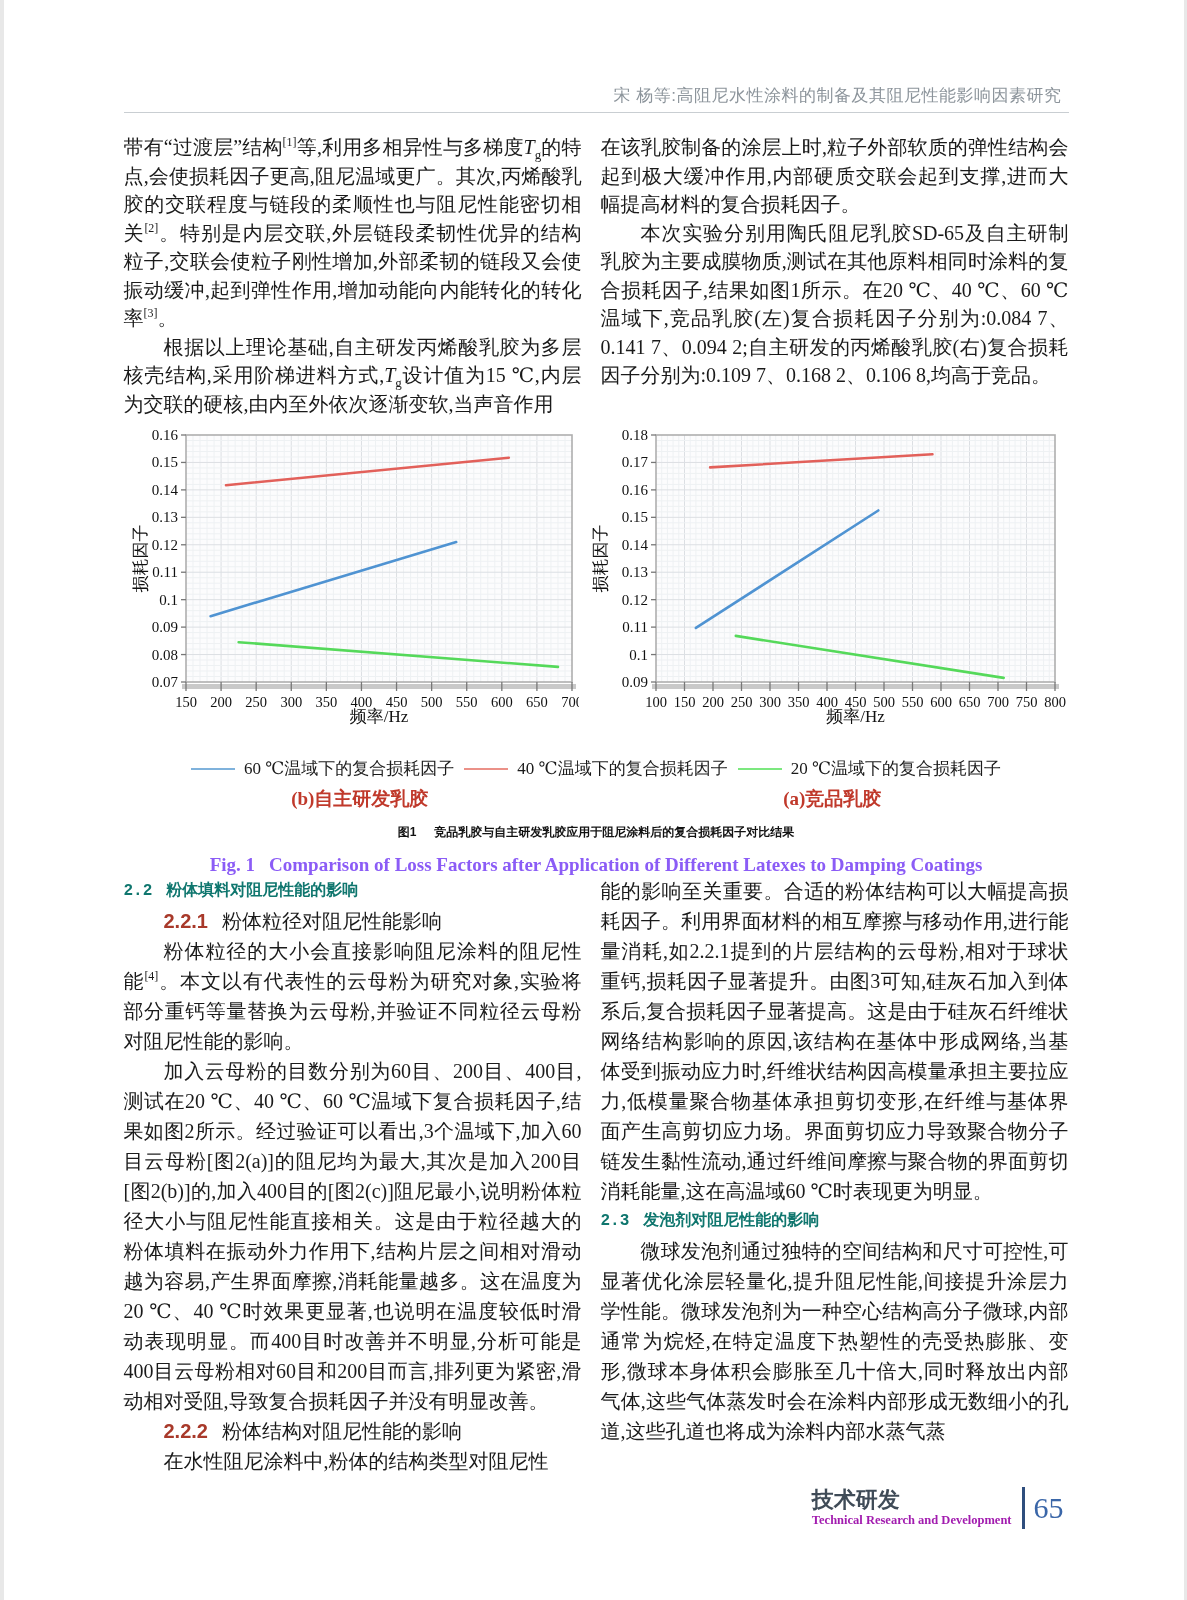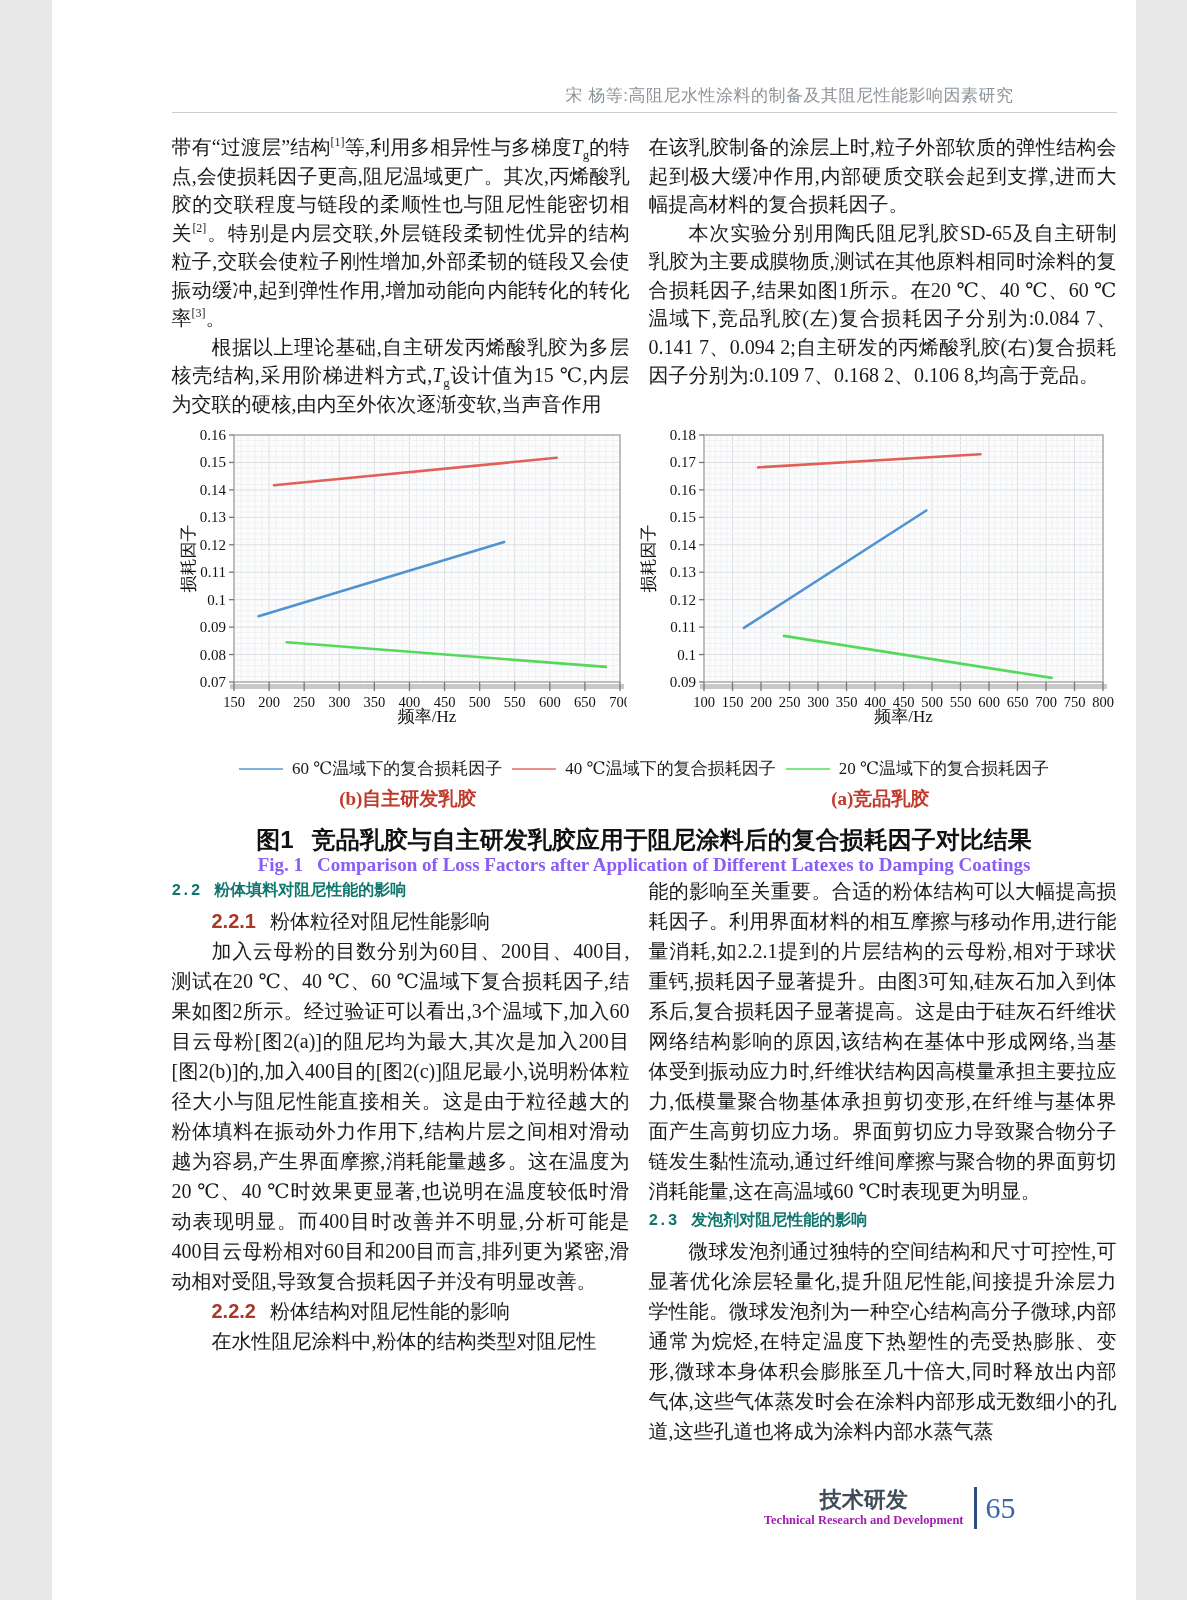--- a/index.html
+++ b/index.html
@@ -1,17 +1,17 @@
 <!DOCTYPE html>
 <html><head>
 <meta charset="utf-8">
 <style>
   html,body{margin:0;padding:0;background:#e8e8e8;}
-  .page{position:relative;width:1036px;height:1600px;background:#ffffff;margin:0 auto;overflow:hidden;
-        font-family:"Liberation Serif","DejaVu Serif",serif;color:#1a1a1a;padding-left:48px;}
+  .page{position:relative;width:1180px;height:1600px;background:#ffffff;margin:0 auto;overflow:hidden;
+        font-family:"Liberation Serif","DejaVu Serif",serif;color:#1a1a1a;}
   
   .running-head{position:absolute;top:84px;right:122px;font-size:17px;color:#8c949b;
                 font-family:"Liberation Sans","DejaVu Sans",sans-serif;letter-spacing:.5px;}
   .head-rule{position:absolute;top:112px;left:120px;width:945px;height:1px;background:#c9ced2;}
   
   .col{position:absolute;width:458px;font-size:20px;line-height:28.5px;text-align:justify;text-justify:inter-ideograph;}
   .col p{margin:0;}
   .col p.ind{text-indent:2em;}
   .col.bottom{line-height:30px;}
   #col-lt{left:120px;top:133px;}
@@ -29,29 +29,29 @@
   .chart{position:absolute;}
   #chart-a{left:128px;top:428px;}
   #chart-b{left:588px;top:428px;}
   .legend-row{position:absolute;top:757px;left:120px;width:945px;display:flex;justify-content:center;
               align-items:center;gap:10px;font-size:17px;}
   .legend-item{display:flex;align-items:center;gap:9px;}
   .legend-line{display:inline-block;width:44px;height:0;border-top:2px solid #999;}
   .subcaps{position:absolute;top:786px;left:120px;width:945px;display:flex;}
   .subcap{width:50%;text-align:center;color:#c0392b;font-size:19px;font-weight:bold;
           font-family:"Liberation Serif","DejaVu Serif",serif;}
-  .cap-cn{position:absolute;top:824px;left:120px;width:945px;text-align:center;font-size:24px;font-weight:bold;
+  .cap-cn{position:absolute;top:824px;left:120px;width:945px;text-align:center;font-size:12px;font-weight:bold;
           font-family:"Liberation Sans","DejaVu Sans",sans-serif;color:#111;}
   .cap-cn .sp{display:inline-block;width:18px;}
   .cap-en{position:absolute;top:854px;left:120px;width:945px;text-align:center;font-size:19px;font-weight:bold;
           font-family:"Liberation Serif","DejaVu Serif",serif;color:#8b5cf6;}
   .cap-en .sp{display:inline-block;width:14px;}
   
   .footer{position:absolute;top:1487px;right:120px;display:flex;align-items:center;}
-  .footer .labels{text-align:center;margin-right:10px;}
+  .footer .labels{text-align:left;margin-right:10px;}
   .footer .cn{font-family:"Liberation Sans","DejaVu Sans",sans-serif;font-weight:bold;font-size:22px;color:#3f4b57;line-height:24px;}
   .footer .en{font-size:12.5px;font-weight:bold;color:#a21caf;font-family:"Liberation Serif","DejaVu Serif",serif;line-height:16px;}
   .footer .bar{width:3px;height:42px;background:#2f4e7d;margin-right:9px;}
   .footer .pageno{font-size:30px;color:#3a66a8;font-family:"Liberation Serif","DejaVu Serif",serif;}
 </style>
 </head>
 <body>
 
 <div class="page">
 
@@ -421,20 +421,21 @@
     <span>Fig. 1</span><span class="sp"></span><span>Comparison of Loss Factors after Application of Different Latexes to Damping Coatings</span>
   </div>
 
   <div class="col bottom" id="col-lb">
     <p class="h-major">
       <span>2.2</span><span class="sp"></span><span>粉体填料对阻尼性能的影响</span>
     </p>
     <p class="h-minor">
       <span class="num">2.2.1</span><span class="sp"></span><span>粉体粒径对阻尼性能影响</span>
     </p>
+    <p class="ind">粉体粒径的大小会直接影响阻尼涂料的阻尼性能<sup>[4]</sup>。本文以有代表性的云母粉为研究对象,实验将部分重钙等量替换为云母粉,并验证不同粒径云母粉对阻尼性能的影响。</p>
     <p class="ind">加入云母粉的目数分别为60目、200目、400目,测试在20 ℃、40 ℃、60 ℃温域下复合损耗因子,结果如图2所示。经过验证可以看出,3个温域下,加入60目云母粉[图2(a)]的阻尼均为最大,其次是加入200目[图2(b)]的,加入400目的[图2(c)]阻尼最小,说明粉体粒径大小与阻尼性能直接相关。这是由于粒径越大的粉体填料在振动外力作用下,结构片层之间相对滑动越为容易,产生界面摩擦,消耗能量越多。这在温度为20 ℃、40 ℃时效果更显著,也说明在温度较低时滑动表现明显。而400目时改善并不明显,分析可能是400目云母粉相对60目和200目而言,排列更为紧密,滑动相对受阻,导致复合损耗因子并没有明显改善。</p>
     <p class="h-minor">
       <span class="num">2.2.2</span><span class="sp"></span><span>粉体结构对阻尼性能的影响</span>
     </p>
     <p class="ind">在水性阻尼涂料中,粉体的结构类型对阻尼性</p>
   </div>
 
   <div class="col bottom" id="col-rb">
     <p class="cont">能的影响至关重要。合适的粉体结构可以大幅提高损耗因子。利用界面材料的相互摩擦与移动作用,进行能量消耗,如2.2.1提到的片层结构的云母粉,相对于球状重钙,损耗因子显著提升。由图3可知,硅灰石加入到体系后,复合损耗因子显著提高。这是由于硅灰石纤维状网络结构影响的原因,该结构在基体中形成网络,当基体受到振动应力时,纤维状结构因高模量承担主要拉应力,低模量聚合物基体承担剪切变形,在纤维与基体界面产生高剪切应力场。界面剪切应力导致聚合物分子链发生黏性流动,通过纤维间摩擦与聚合物的界面剪切消耗能量,这在高温域60 ℃时表现更为明显。</p>
     <p class="h-major">

